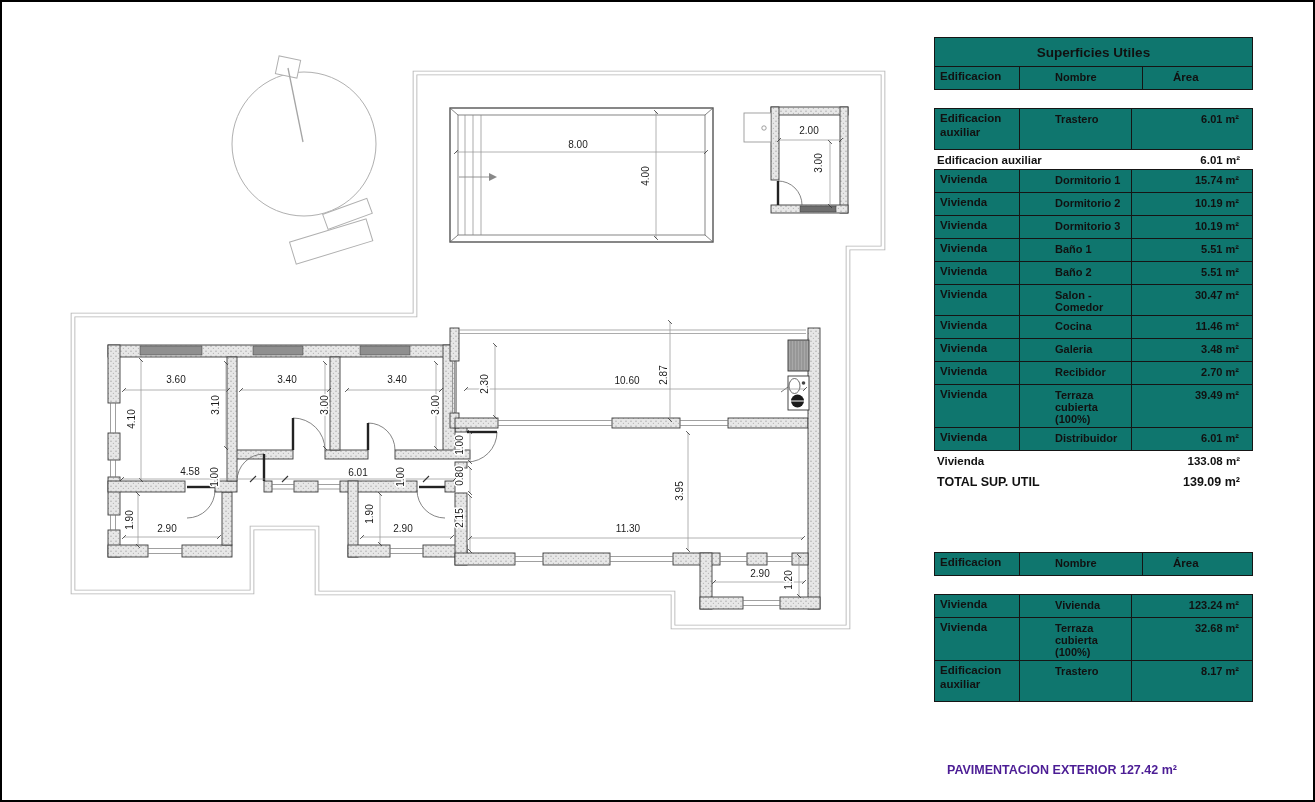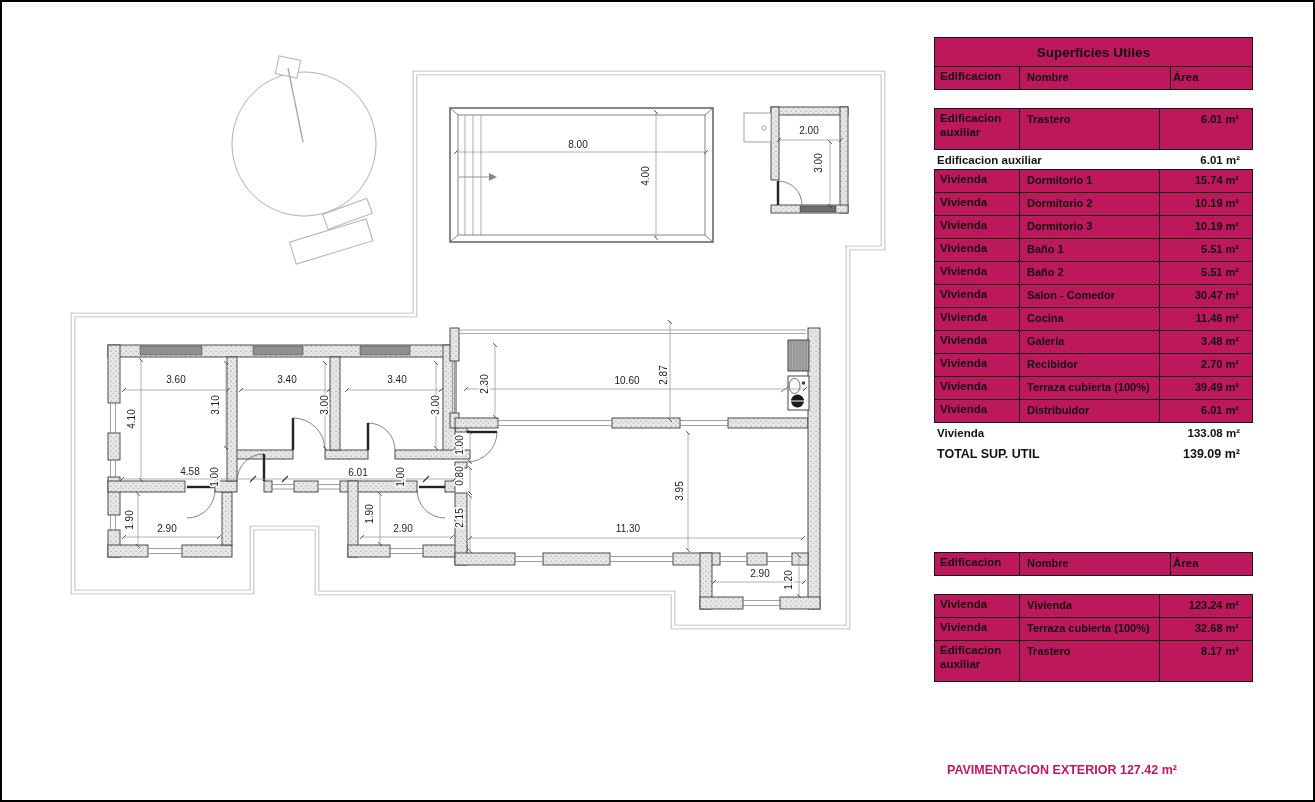--- a/index.html
+++ b/index.html
@@ -6,32 +6,32 @@
   .page{
     position:relative;width:1315px;height:802px;background:#ffffff;
     box-shadow:inset 0 0 0 2px #000;overflow:hidden;
     font-family:"Liberation Sans", sans-serif;
   }
   svg{position:absolute;left:0;top:0;}
   .dim{font-family:"Liberation Sans",sans-serif;font-size:10px;fill:#1c1c1c;
        text-anchor:middle;stroke:#fff;stroke-width:3px;paint-order:stroke;}
   
   .tbl{position:absolute;left:934px;width:319px;font-weight:bold;color:#111;}
-  .box{border:1.6px solid #151515;background:#be185d;}
+  .box{border:1.6px solid #151515;background:#0f766e;}
   .gap{height:18px;}
-  .trow{display:flex;align-items:stretch;min-height:22px;}
+  .trow{display:flex;align-items:stretch;min-height:22px;gap:28px;}
   .trow + .trow{border-top:1.6px solid #151515;}
   .c1{width:77px;padding:3px 2px 2px 5px;border-right:1.6px solid #151515;font-size:11.5px;line-height:1.2;}
   .c2{flex:1;padding:4px 2px 2px 7px;border-right:1.6px solid #151515;font-size:11px;}
   .c3{width:77px;padding:4px 13px 2px 2px;text-align:right;font-size:11px;}
   .hdr .c3{text-align:left;padding:4px 2px 2px 2px;font-size:11.5px;}
   .title{text-align:center;font-size:13.5px;padding:7px 0 6px 0;border-bottom:1.6px solid #151515;}
   .sumrow{display:flex;justify-content:space-between;padding:4px 13px 3px 3px;font-size:11.5px;}
   .totrow{font-size:12.5px;padding:5px 13px 4px 3px;}
-  .footer-note{position:absolute;left:947px;top:763px;font-weight:bold;font-size:12.5px;color:#be185d;}
+  .footer-note{position:absolute;left:947px;top:763px;font-weight:bold;font-size:12.5px;color:#4c1d95;}
 </style>
 </head>
 <body>
 
 <div class="page">
 
 <svg id="plan-svg" width="1315" height="802" viewBox="0 0 1315 802">
   <defs>
     <pattern id="hatch" width="5" height="5" patternUnits="userSpaceOnUse">
       <rect width="5" height="5" fill="#e7e7e7"></rect>

